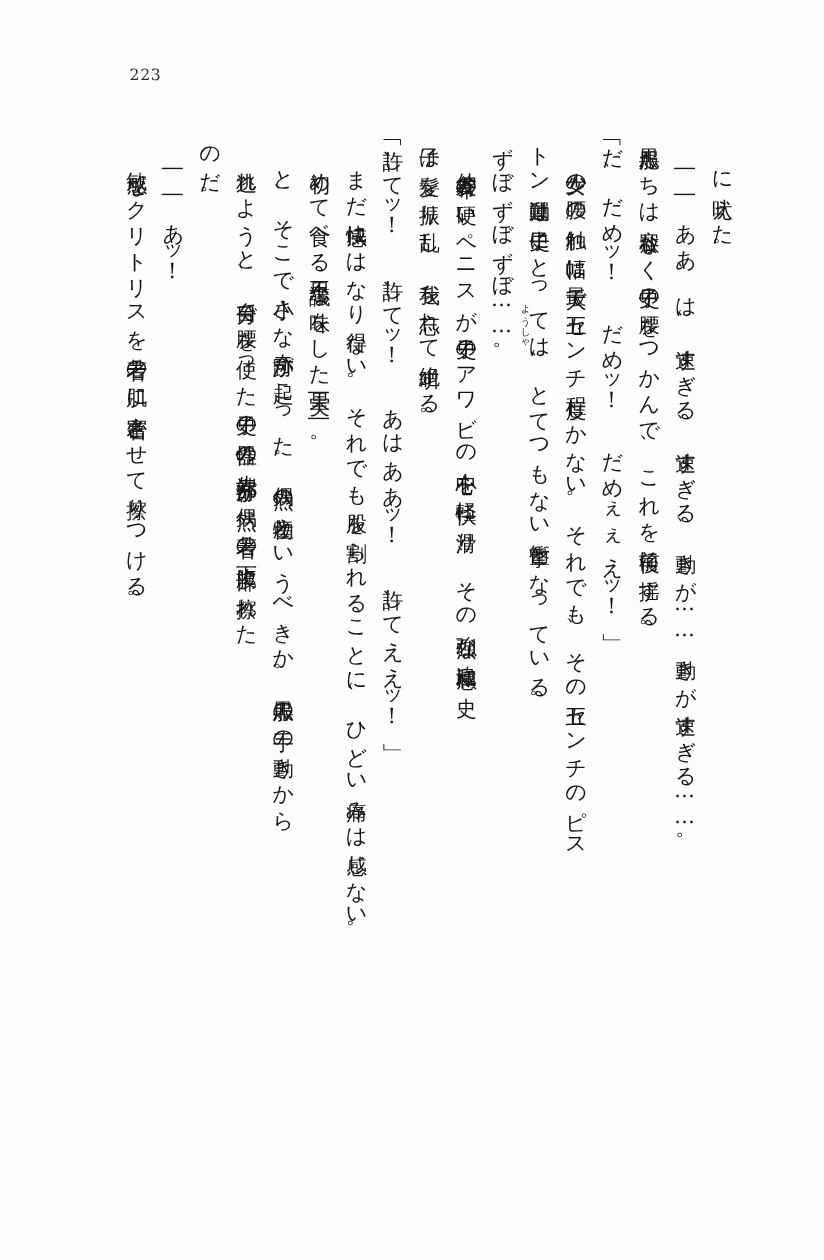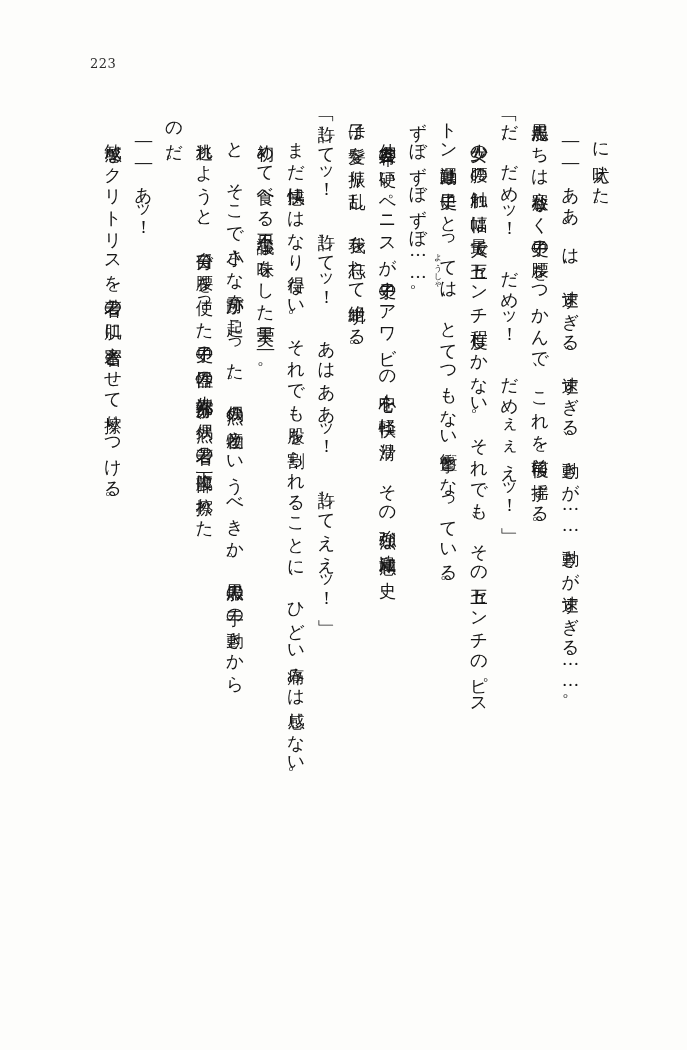--- a/index.html
+++ b/index.html
@@ -16,21 +16,21 @@
     overflow: hidden;
   }
   .page {
     position: absolute;
     inset: 0;
     background: #fdfdfb;
   }
   .page-number {
     position: absolute;
     top: 56px;
-    left: 90px;
+    left: 108px;
     font-size: 13px;
     color: #2b2b2b;
     letter-spacing: 0.5px;
     font-family: "DejaVu Serif", "Liberation Serif", serif;
   }
   .text-block {
     position: absolute;
     top: 110px;
     left: 80px;
     right: 78px;

